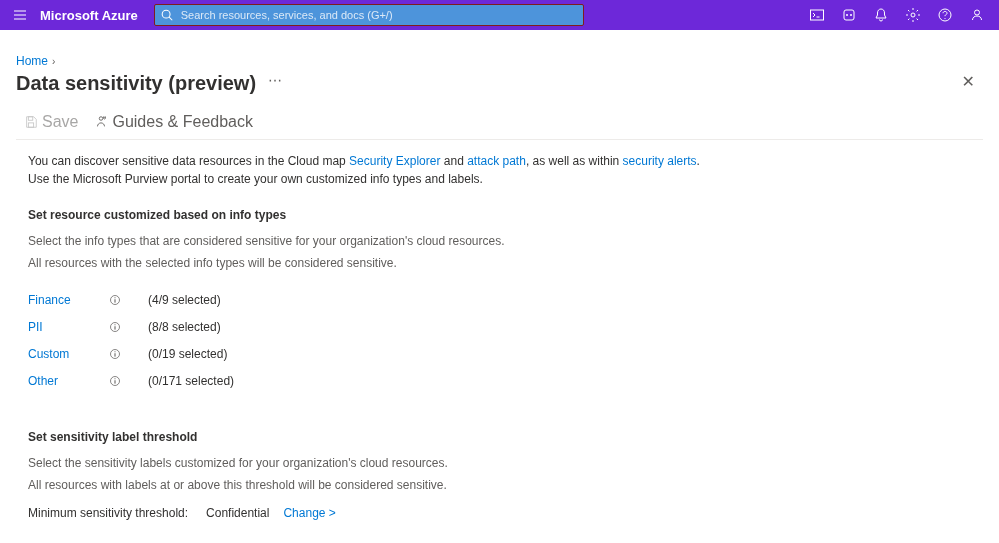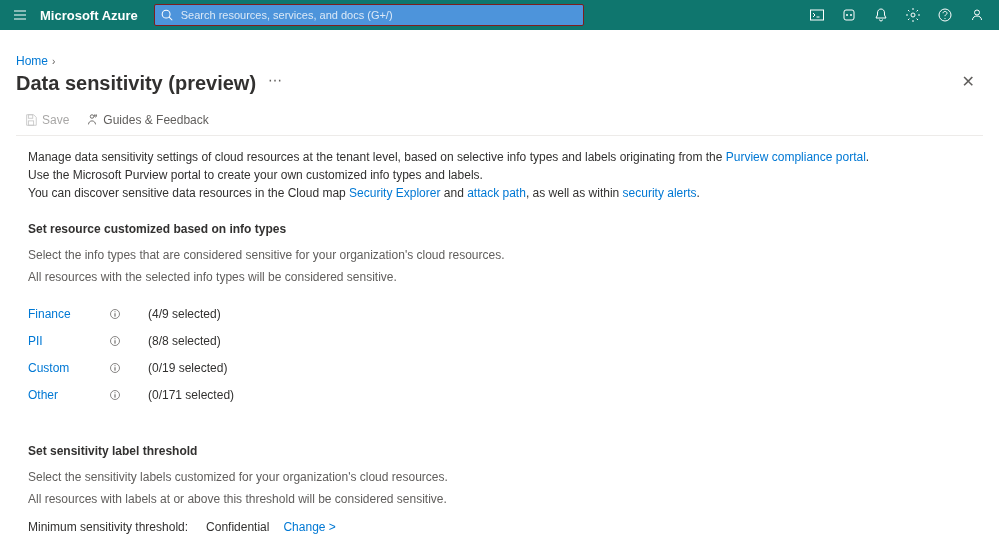--- a/index.html
+++ b/index.html
@@ -6,21 +6,21 @@
     body {
       font-family: 'Segoe UI', Arial, sans-serif;
       font-size: 12px;
       color: #323130;
       background: #fff;
       width: 999px;
       height: 543px;
       overflow: hidden;
     }
     .topbar {
-      background: #0f766e;
+      background: #6d28d9;
       height: 30px;
       display: flex;
       align-items: center;
       padding: 0 8px;
       color: #fff;
     }
     .hamburger {
       width: 24px; height: 24px;
       display: flex; align-items: center; justify-content: center;
       cursor: pointer;
@@ -85,21 +85,21 @@
     .close-btn {
       margin-left: auto;
       margin-right: 8px;
       cursor: pointer;
       font-size: 16px;
       color: #605e5c;
     }
     .toolbar {
       padding: 6px 24px;
       display: flex; align-items: center; gap: 16px;
-      font-size: 12px;
+      font-size: 16px;
       color: #605e5c;
     }
     .toolbar-btn {
       display: flex; align-items: center; gap: 4px;
       cursor: pointer;
     }
     .toolbar-btn.disabled { opacity: 0.55; cursor: default; }
     .hr { border: none; border-top: 1px solid #edebe9; margin: 2px 16px 0 16px; }
     .content {
       padding: 12px 28px;
@@ -236,26 +236,23 @@
     </span>
     <span>Guides &amp; Feedback</span>
   </div>
 </div>
 
 <hr class="hr">
 
 <div class="content">
 
   <div>
-    <span>Manage data sensitivity settings of cloud resources at the tenant level, based on selective info types and labels originating from the </span><a>Purview compliance portal</a><span>.</span>
+    <span>You can discover sensitive data resources in the Cloud map </span><a>Security Explorer</a><span> and </span><a>attack path</a><span>, as well as within </span><a>security alerts</a><span>.</span>
   </div>
   <div>Use the Microsoft Purview portal to create your own customized info types and labels.</div>
-  <div>
-    <span>You can discover sensitive data resources in the Cloud map </span><a>Security Explorer</a><span> and </span><a>attack path</a><span>, as well as within </span><a>security alerts</a><span>.</span>
-  </div>
 
   <div class="section-heading">Set resource customized based on info types</div>
   <div class="section-desc">Select the info types that are considered sensitive for your organization's cloud resources.</div>
   <div class="section-desc">All resources with the selected info types will be considered sensitive.</div>
 
   <div class="info-table">
     <div class="info-row">
       <span class="info-label">Finance</span>
       <span class="info-icon">
           <svg width="12" height="12" viewBox="0 0 16 16">

